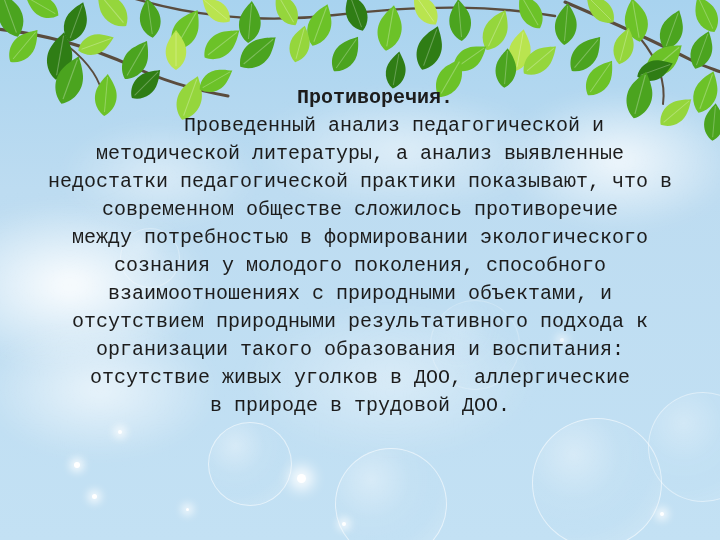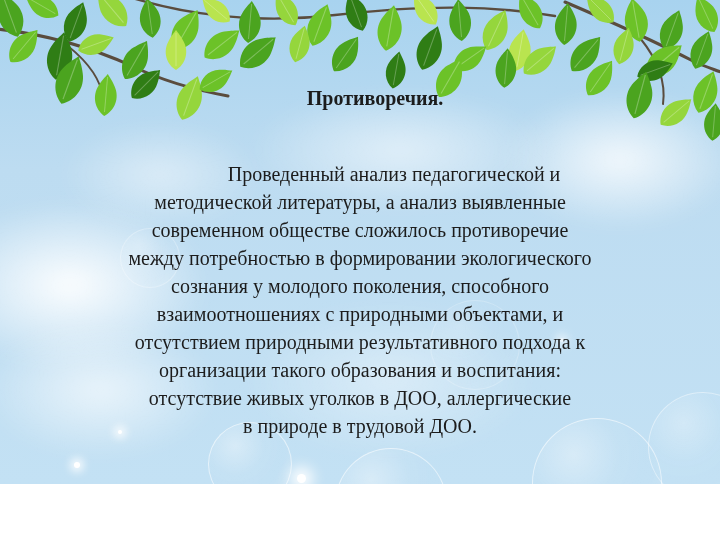--- a/index.html
+++ b/index.html
@@ -1,27 +1,27 @@
 <!DOCTYPE html>
 <html style="--text: #1c1c1c; --sky-top: #a8d3ef; --sky-bottom: #c3e1f4; --leaf-dark: #2f7d15; --leaf-mid: #4ba41f; --leaf-bright: #6cc228; --leaf-light: #95d63c; --leaf-pale: #b9e44f; --branch: #5a4c3e;"><head>
 <meta charset="utf-8">
 <style>
   html, body { margin: 0; padding: 0; background: #ffffff; }
   * { box-sizing: border-box; }
 
   .slide {
     position: relative;
     width: 720px;
-    height: 484px;
+    height: 540px;
     overflow: hidden;
     background: linear-gradient(180deg,
       var(--sky-top, #a8d3ef) 0%,
       #bddcf1 35%,
       var(--sky-bottom, #c3e1f4) 100%);
-    font-family: Liberation Serif, serif;
+    font-family: Liberation Mono, monospace;
   }
 
   
   .cloud {
     position: absolute;
     border-radius: 50%;
     filter: blur(9px);
     pointer-events: none;
   }
   .cloud-1 { left: -70px; top: 200px; width: 280px; height: 170px;
@@ -93,21 +93,21 @@
     font-size: 20px;
     line-height: 28px;
     font-weight: bold;
     padding-left: 30px;
   }
   .para-line {
     font-size: 20px;
     line-height: 28px;
     white-space: nowrap;
   }
-  .para-line:first-child { padding-left: 68px; margin-top: 48px; }
+  .para-line:first-child { padding-left: 68px; }
 </style>
 </head>
 <body>
 
 <div class="slide">
 
   <div class="cloud cloud-1"></div>
   <div class="cloud cloud-2"></div>
   <div class="cloud cloud-3"></div>
   <div class="cloud cloud-4"></div>
@@ -199,20 +199,21 @@
     <use href="#leaf" class="lf4" transform="translate(676,112) rotate(230) scale(0.95)"></use>
     <use href="#leaf" class="lf3" transform="translate(706,92) rotate(200) scale(1.05)"></use>
     <use href="#leaf" class="lf2" transform="translate(714,122) rotate(185) scale(0.9)"></use>
   </svg>
 
   <div class="textblock">
     <div class="slide-title">Противоречия.</div>
     <div class="paragraph">
         <div class="para-line">Проведенный анализ педагогической и</div>
         <div class="para-line">методической литературы, а анализ выявленные</div>
+        <div class="para-line">недостатки педагогической практики показывают, что в</div>
         <div class="para-line">современном обществе сложилось противоречие</div>
         <div class="para-line">между потребностью в формировании экологического</div>
         <div class="para-line">сознания у молодого поколения, способного</div>
         <div class="para-line">взаимоотношениях с природными объектами, и</div>
         <div class="para-line">отсутствием природными результативного подхода к</div>
         <div class="para-line">организации такого образования и воспитания:</div>
         <div class="para-line">отсутствие живых уголков в ДОО, аллергические</div>
         <div class="para-line">в природе в трудовой ДОО.</div>
       </div>
   </div>

